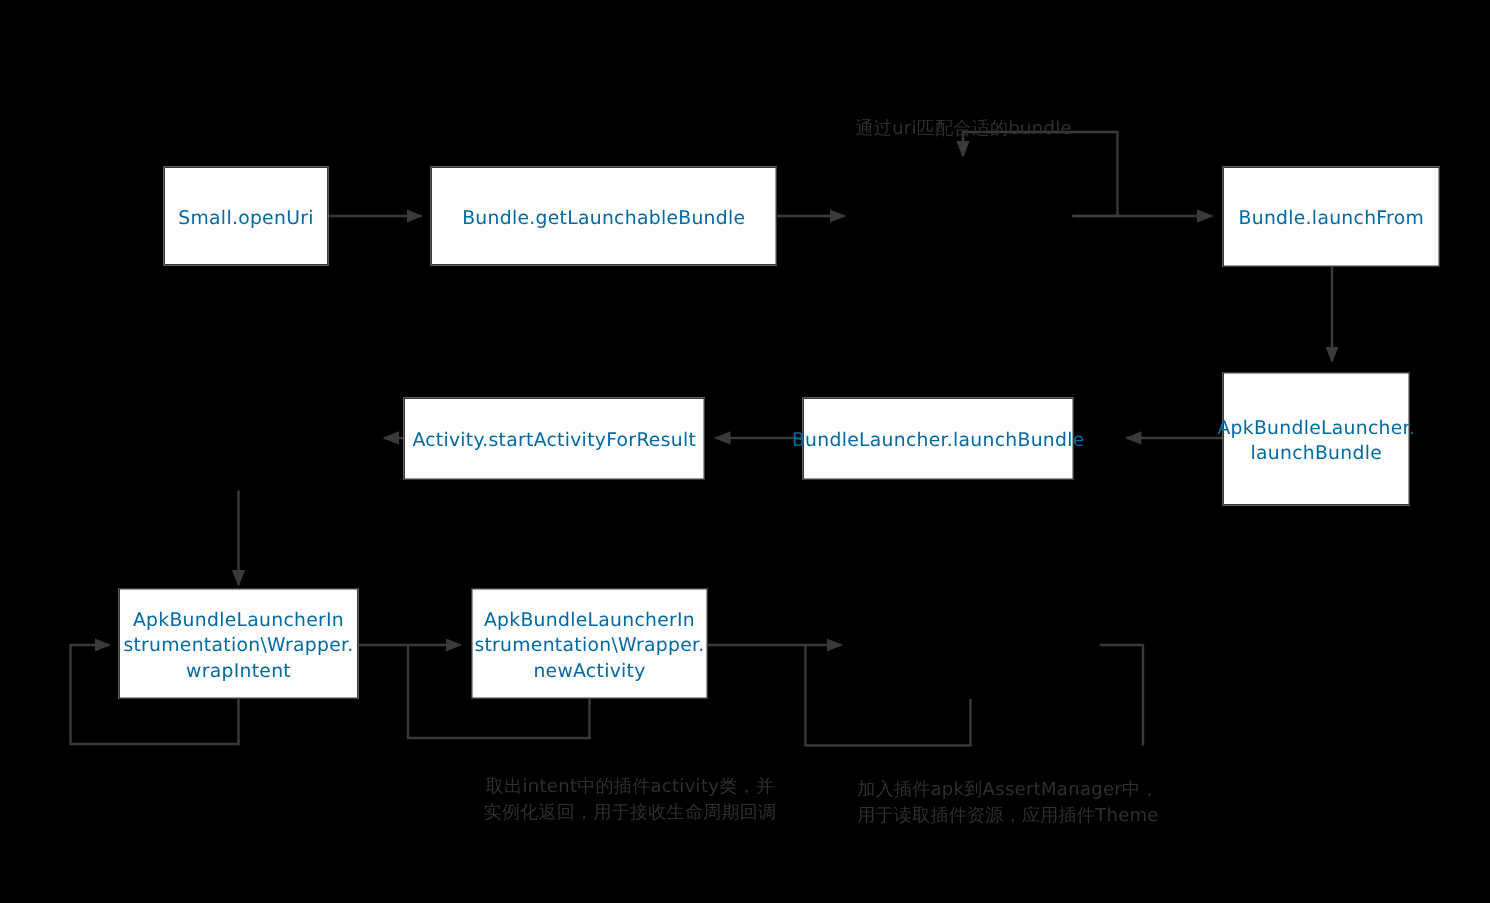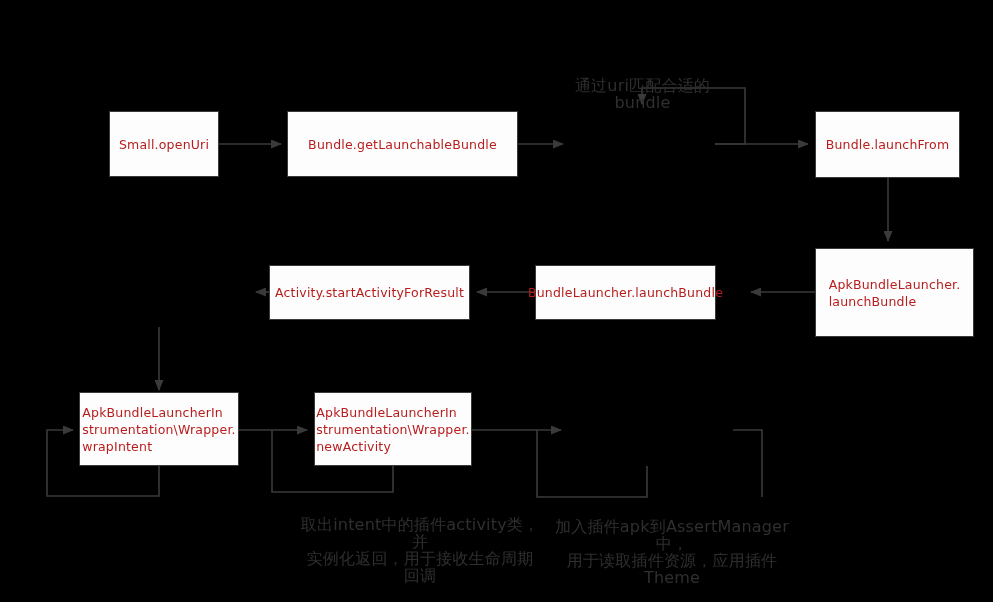--- a/index.html
+++ b/index.html
@@ -1,24 +1,24 @@
 <!DOCTYPE html>
 <html><head>
 <meta charset="utf-8">
 <style>
   html,body{margin:0;padding:0;background:#000;}
   body{width:993px;height:602px;position:relative;overflow:hidden;
        font-family:"DejaVu Sans","Liberation Sans",sans-serif;}
   #canvas{position:absolute;left:0;top:0;width:993px;height:602px;}
   .node{position:absolute;background:#fdfdfd;border:1.5px solid #3a3a3a;
         box-sizing:border-box;display:flex;align-items:center;justify-content:center;
-        color:#b91c1c;font-size:12.5px;line-height:17px;
+        color:#0369a1;font-size:12.5px;line-height:17px;text-align:center;
         letter-spacing:.2px;padding:2px 19px;}
   .node span{display:block;white-space:pre-line;}
-  .note{position:absolute;color:#2f2f2f;font-size:16px;line-height:17px;
+  .note{position:absolute;color:#2f2f2f;font-size:12px;line-height:17px;
         text-align:center;letter-spacing:.2px;white-space:pre-line;}
   svg{position:absolute;left:0;top:0;overflow:visible;}
   .edge{stroke:#3a3a3a;stroke-width:1.6px;fill:none;}
   .ahead{fill:#3a3a3a;}
 </style>
 </head>
 <body>
 
 <div id="canvas">
 
@@ -66,21 +66,21 @@
 
   <div class="node" style="left:287px;top:111px;width:231px;height:66px;">
     <span>Bundle.getLaunchableBundle</span>
   </div>
 
 
   <div class="node" style="left:815px;top:111px;width:145px;height:67px;">
     <span>Bundle.launchFrom</span>
   </div>
 
-  <div class="node" style="left:815px;top:248px;width:159px;height:89px;">
+  <div class="node" style="left:815px;top:248px;width:125px;height:89px;">
     <span>ApkBundleLauncher.
 launchBundle</span>
   </div>
 
   <div class="node" style="left:535px;top:265px;width:181px;height:55px;">
     <span>BundleLauncher.launchBundle</span>
   </div>
 
   <div class="node" style="left:269px;top:265px;width:201px;height:55px;">
     <span>Activity.startActivityForResult</span>

